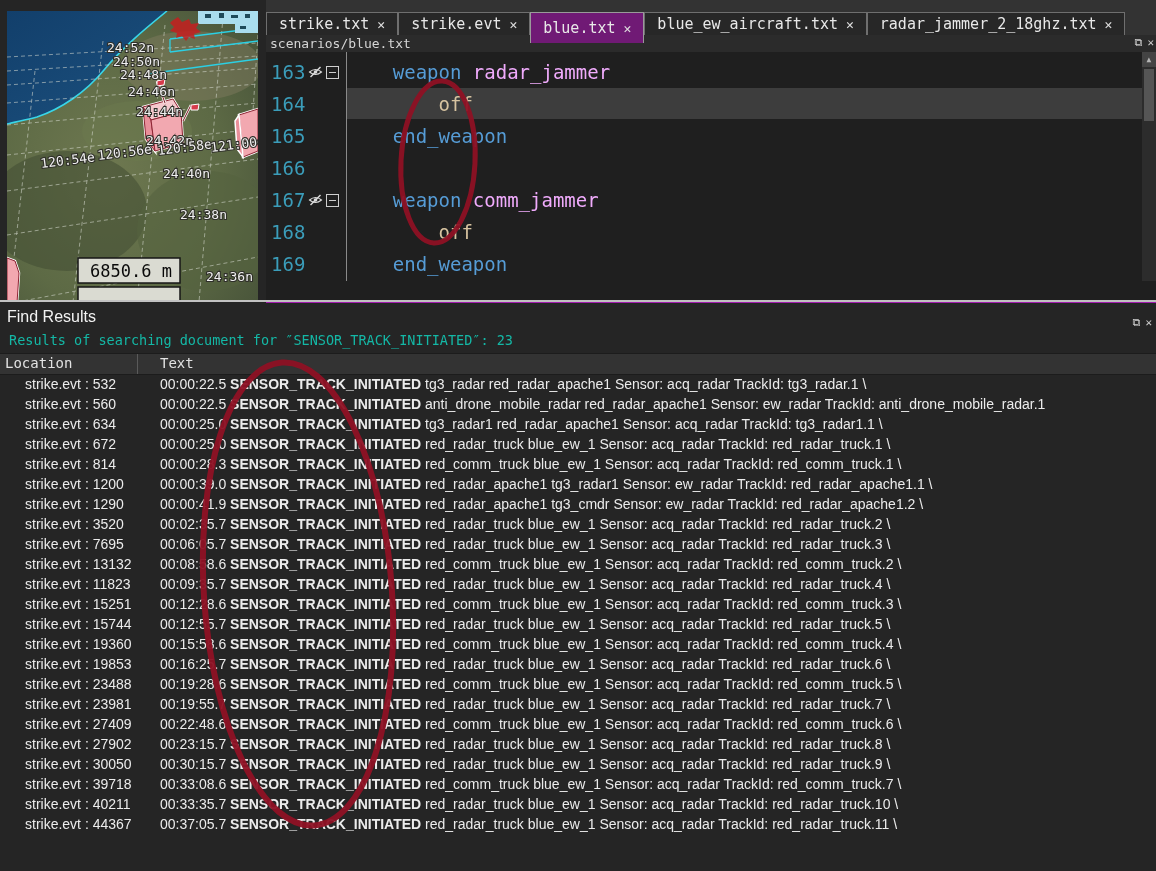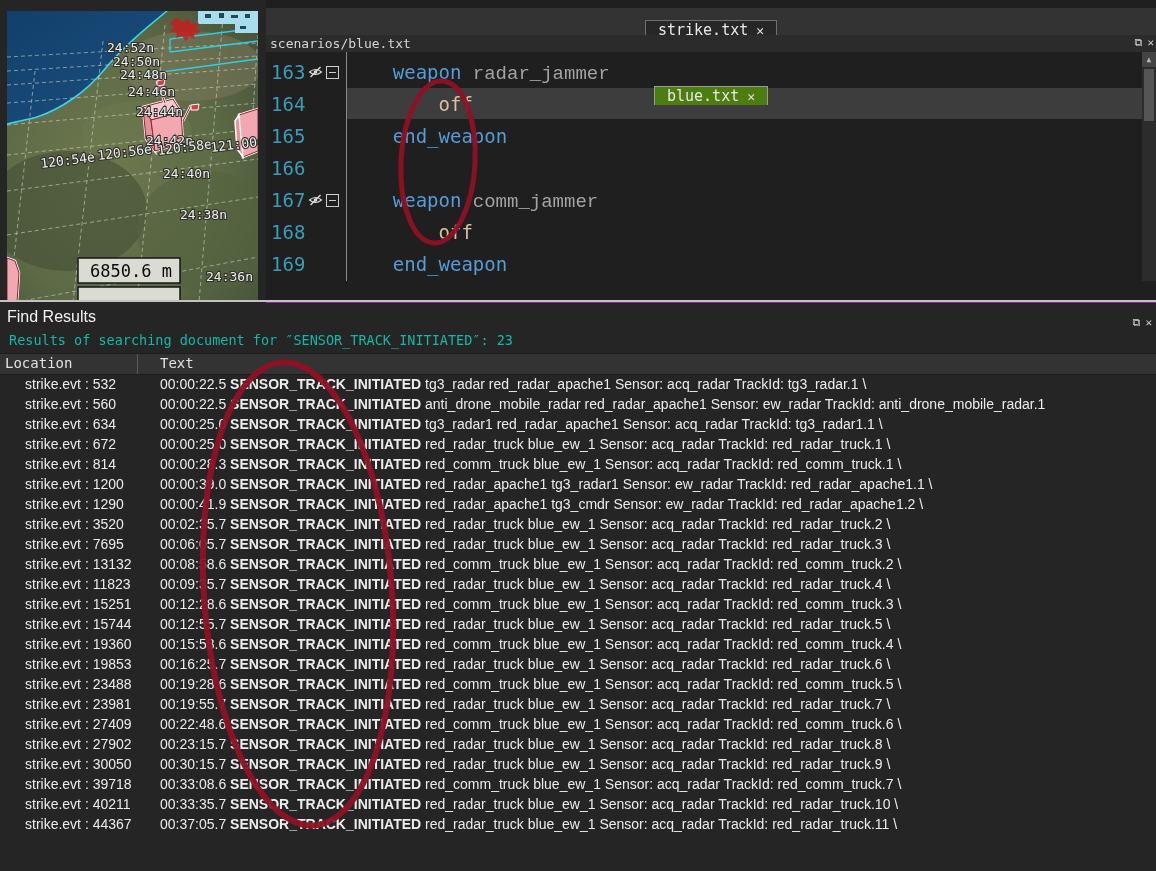--- a/index.html
+++ b/index.html
@@ -8,42 +8,42 @@
 
   
   .map-pane{position:absolute;left:0;top:0;width:266px;height:303px;background:#252525;padding-left:20px;}
   .map-view{position:absolute;left:7px;top:11px;width:251px;height:291px;background:#5c684338;overflow:hidden;}
   .map-splitter{position:absolute;right:0;top:0;width:7px;height:303px;background:#2e2e2e;}
   .map-splitter .dots{position:absolute;left:2px;top:140px;width:3px;height:28px;
       background:repeating-linear-gradient(#888 0 2px,transparent 2px 6px);}
 
   
   .editor-pane{position:absolute;left:266px;top:0;width:890px;height:301px;background:#1f1f1f;}
-  .tabbar{position:absolute;left:0;top:8px;width:100%;height:35px;background:#333;display:flex;align-items:center;flex-direction:column;}
+  .tabbar{position:absolute;left:0;top:0;width:100%;height:35px;background:#333;display:flex;align-items:flex-start;}
   .tab{display:flex;align-items:center;gap:8px;padding:0 12px;height:22px;margin-top:12px;
        background:#272727;border:1px solid #6f6f6f;border-bottom:2px solid #cfcfcf;
        font-size:15px;color:#e8e8e8;white-space:nowrap;cursor:default;}
-  .tab.active{height:30px;background:#4d7c0f;border:1px solid #9a9a9a;border-bottom:none;position:relative;z-index:2;}
+  .tab.active{height:30px;background:#701a75;border:1px solid #9a9a9a;border-bottom:none;position:relative;z-index:2;}
   .tab .close{font-size:13px;color:#e0e0e0;font-weight:bold;}
   .breadcrumb-row{position:absolute;left:0;top:35px;width:100%;height:17px;background:#2b2b2b;
        font-size:13px;color:#d5d5d5;line-height:17px;padding-left:4px;box-sizing:border-box;}
   .pane-icons{position:absolute;top:2px;right:2px;display:flex;gap:5px;font-size:11px;color:#cfcfcf;}
   .pane-icons span{display:inline-block;line-height:12px;}
 
   .code-area{position:absolute;left:0;top:52px;width:100%;height:229px;background:#1f1f1f;font-size:19px;}
   .gutter{position:absolute;left:0;top:0;width:80px;height:100%;padding-top:4px;box-sizing:border-box;}
   .gut-row{height:32px;display:flex;align-items:center;padding-left:5px;color:#3b9dba;}
   .gut-row .num{width:36px;}
   .gutter-rule{position:absolute;left:80px;top:0;width:1px;height:100%;background:#8a8a8a;}
   .eye-icon{margin-left:1px;display:inline-flex;}
   .fold-box{margin-left:3px;width:11px;height:11px;border:1px solid #cfcfcf;background:
       linear-gradient(#cfcfcf,#cfcfcf) center/7px 1px no-repeat;}
   .code-lines{position:absolute;left:81px;top:4px;right:14px;}
   .code-row{height:32px;line-height:32px;white-space:pre;position:relative;z-index:1;color:#d8d8d8;}
-  .kw{color:#569cd6;} .nm{color:#a3a3a3;font-family:Liberation Mono, monospace;} .val{color:#d7c3a0;}
+  .kw{color:#569cd6;} .nm{color:#f0abfc;} .val{color:#d7c3a0;}
   .current-line{position:absolute;left:81px;top:36px;right:8px;height:31px;background:#3d3d3d;z-index:0;}
 
   .editor-scrollbar{position:absolute;right:0;top:52px;width:14px;height:229px;background:#2c2c2c;}
   .editor-scrollbar .up{width:14px;height:15px;background:#444;color:#b5b5b5;font-size:8px;
       display:flex;align-items:center;justify-content:center;}
   .editor-scrollbar .thumb{margin:2px 2px;width:10px;height:52px;background:#555;}
 
   .status-bar{position:absolute;left:0;top:281px;width:100%;height:19px;background:#a21caf;font-size:14px;color:#cfcfcf;margin-top:20px;}
   .status-bar .ready{position:absolute;left:4px;top:1px;}
   .status-bar .pos{position:absolute;left:478px;top:1px;}

